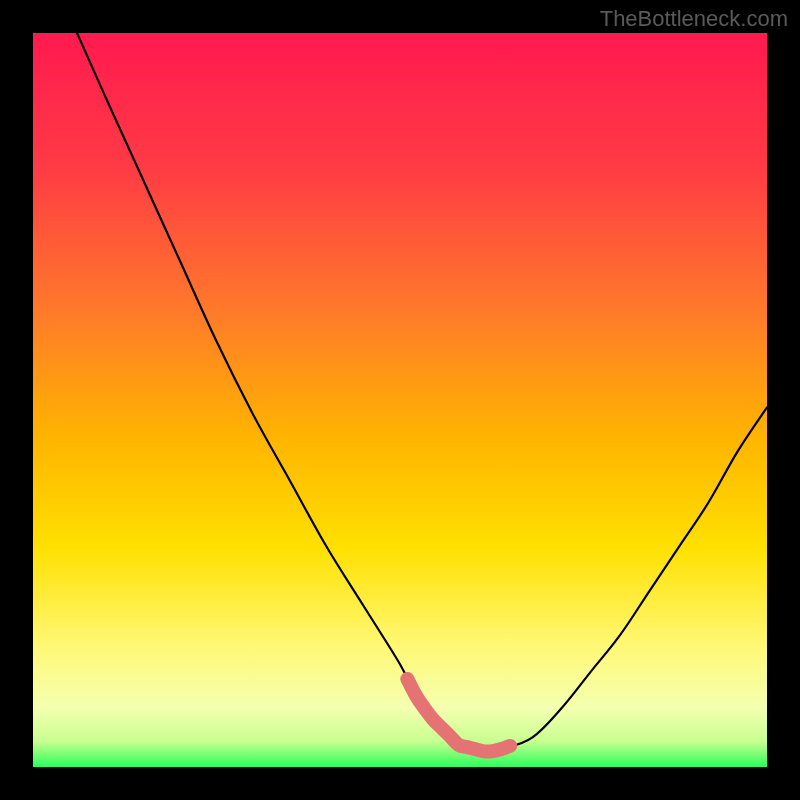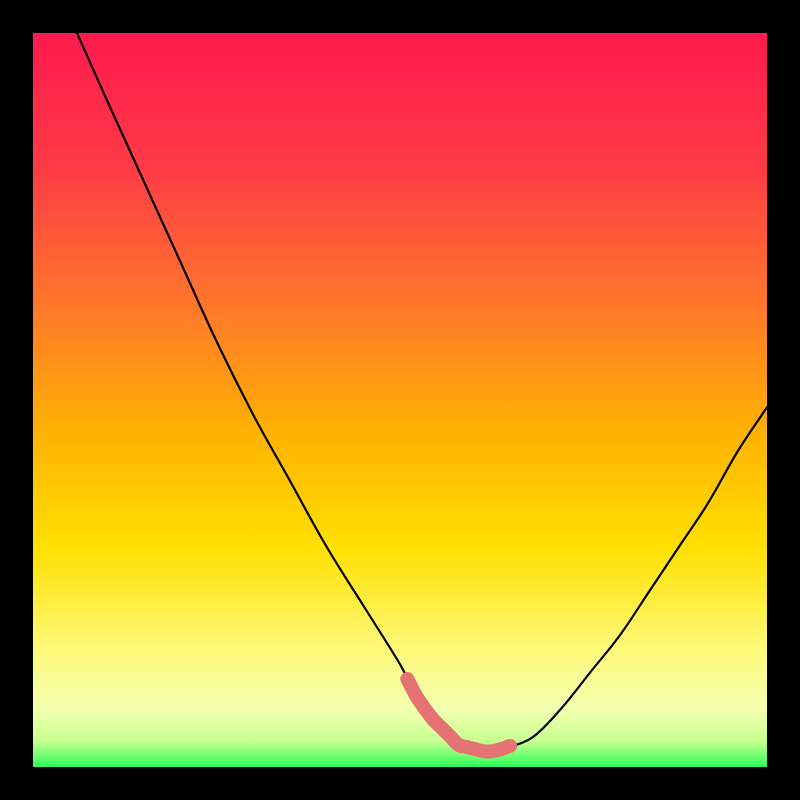--- a/index.html
+++ b/index.html
@@ -36,20 +36,21 @@
   .plot svg {
     display: block;
     width: 734px;
     height: 734px;
   }
 </style>
 </head>
 <body>
 
 <div class="container">
+  <div class="watermark">TheBottleneck.com</div>
   <div class="plot">
     <svg viewBox="0 0 734 734" preserveAspectRatio="none">
       <defs>
         <linearGradient id="bg-grad" x1="0" y1="0" x2="0" y2="1">
           <stop offset="0%" stop-color="#ff1a4f"></stop>
           <stop offset="18%" stop-color="#ff3a45"></stop>
           <stop offset="38%" stop-color="#ff7a2a"></stop>
           <stop offset="55%" stop-color="#ffb400"></stop>
           <stop offset="70%" stop-color="#ffe000"></stop>
           <stop offset="84%" stop-color="#fff97a"></stop>

